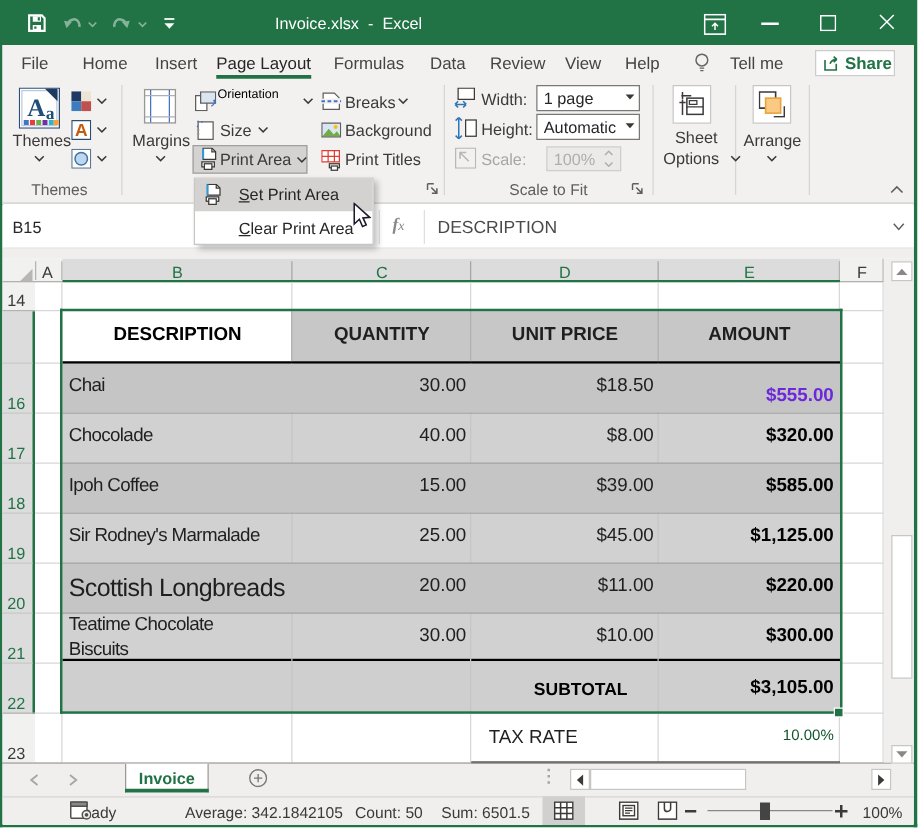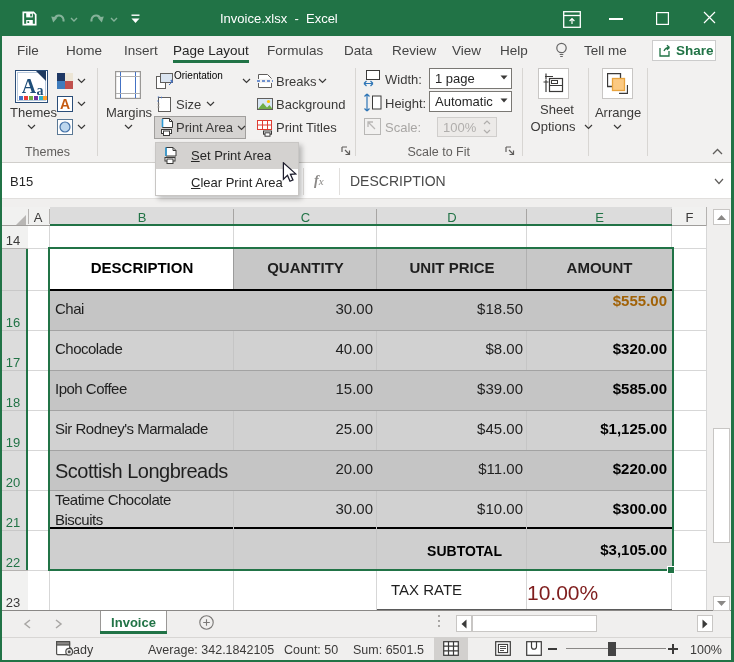--- a/index.html
+++ b/index.html
@@ -378,38 +378,38 @@
 <div class="t" style="left:234px;top:380px;width:139px;text-align:right;font-size:15px;color:#1f1f1f;">15.00</div>
 <div class="t" style="left:234px;top:420px;width:139px;text-align:right;font-size:15px;color:#1f1f1f;">25.00</div>
 <div class="t" style="left:234px;top:460px;width:139px;text-align:right;font-size:15px;color:#1f1f1f;">20.00</div>
 <div class="t" style="left:234px;top:500px;width:139px;text-align:right;font-size:15px;color:#1f1f1f;">30.00</div>
 <div class="t" style="left:377px;top:300px;width:146px;text-align:right;font-size:15px;color:#1f1f1f;">$18.50</div>
 <div class="t" style="left:377px;top:340px;width:146px;text-align:right;font-size:15px;color:#1f1f1f;">$8.00</div>
 <div class="t" style="left:377px;top:380px;width:146px;text-align:right;font-size:15px;color:#1f1f1f;">$39.00</div>
 <div class="t" style="left:377px;top:420px;width:146px;text-align:right;font-size:15px;color:#1f1f1f;">$45.00</div>
 <div class="t" style="left:377px;top:460px;width:146px;text-align:right;font-size:15px;color:#1f1f1f;">$11.00</div>
 <div class="t" style="left:377px;top:500px;width:146px;text-align:right;font-size:15px;color:#1f1f1f;">$10.00</div>
-<div class="t" style="left:527px;top:292px;width:140px;text-align:right;font-size:15px;font-weight:bold;color:#a16207;">$555.00</div>
+<div class="t" style="left:527px;top:308px;width:140px;text-align:right;font-size:15px;font-weight:bold;color:#6d28d9;">$555.00</div>
 <div class="t" style="left:527px;top:340px;width:140px;text-align:right;font-size:15px;font-weight:bold;color:#000;">$320.00</div>
 <div class="t" style="left:527px;top:380px;width:140px;text-align:right;font-size:15px;font-weight:bold;color:#000;">$585.00</div>
 <div class="t" style="left:527px;top:420px;width:140px;text-align:right;font-size:15px;font-weight:bold;color:#000;">$1,125.00</div>
 <div class="t" style="left:527px;top:460px;width:140px;text-align:right;font-size:15px;font-weight:bold;color:#000;">$220.00</div>
 <div class="t" style="left:527px;top:500px;width:140px;text-align:right;font-size:15px;font-weight:bold;color:#000;">$300.00</div>
 <div class="t" style="left:377px;top:543px;width:125px;text-align:right;font-size:14px;font-weight:bold;color:#000;">SUBTOTAL</div>
 <div class="t" style="left:527px;top:541px;width:140px;text-align:right;font-size:15px;font-weight:bold;color:#000;">$3,105.00</div>
 
 <div class="a" style="left:48px;top:247px;width:626px;height:2px;background:#217346;"></div>
 <div class="a" style="left:48px;top:569px;width:626px;height:2px;background:#217346;"></div>
 <div class="a" style="left:48px;top:247px;width:2px;height:324px;background:#217346;"></div>
 <div class="a" style="left:672px;top:247px;width:2px;height:324px;background:#217346;"></div>
 <div class="a" style="left:667px;top:566px;width:8px;height:8px;background:#fff;"></div>
 <div class="a" style="left:668px;top:567px;width:6px;height:6px;background:#217346;"></div>
 
 <div class="t" style="left:391px;top:581px;font-size:15px;color:#1f1f1f;">TAX RATE</div>
-<div class="t" style="left:527px;top:581px;width:140px;font-size:21px;color:#7f1d1d;">10.00%</div>
+<div class="t" style="left:527px;top:581px;width:140px;text-align:right;font-size:12px;color:#14532d;">10.00%</div>
 <div class="a" style="left:377px;top:609px;width:295px;height:2px;background:#5a5a5a;"></div>
 
 <div class="a" style="left:2px;top:610px;width:729px;height:1px;background:#8a8886;"></div>
 
 <div class="a" style="left:707px;top:207px;width:24px;height:403px;background:#f0efee;"></div>
 <div class="a" style="left:713px;top:209px;width:17px;height:16px;background:#fff;border:1px solid #c8c6c4;"></div>
 <svg class="a" style="left:716px;top:214px;" width="11" height="7" viewBox="0 0 11 7">
     <path d="M1 6 L5.5 1 L10 6 Z" fill="#8a8886"></path>
   </svg>
 <div class="a" style="left:713px;top:428px;width:17px;height:115px;background:#fff;border:1px solid #c8c6c4;"></div>

